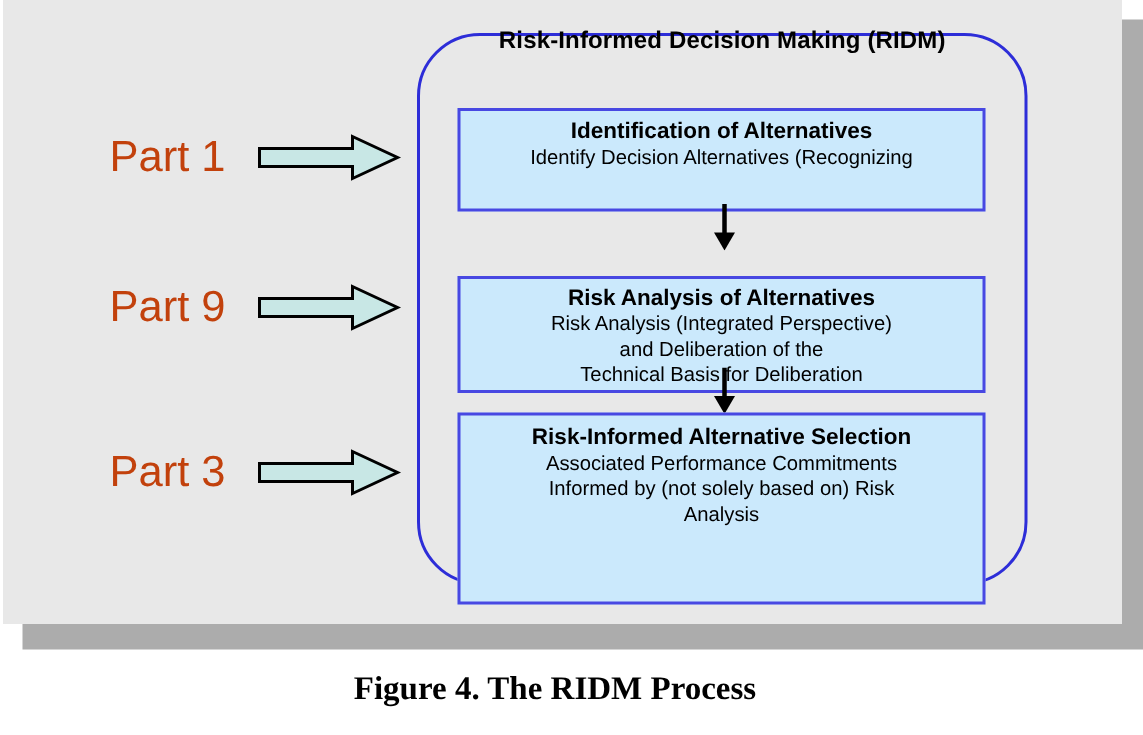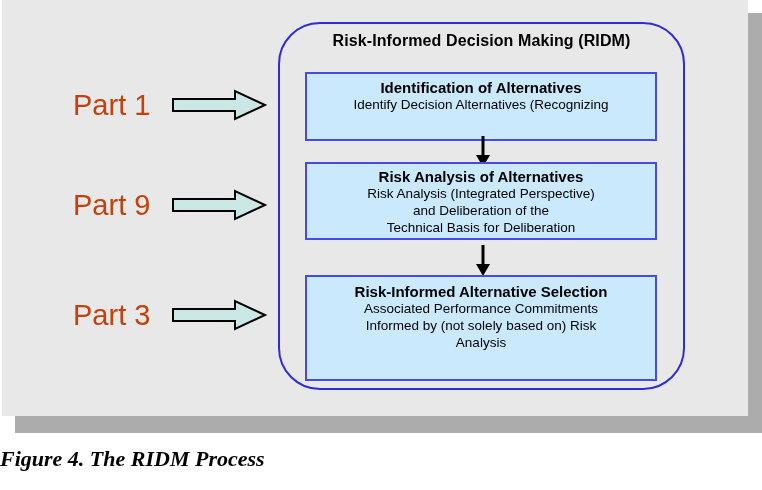--- a/index.html
+++ b/index.html
@@ -27,56 +27,57 @@
     position:absolute;left:2px;top:0;width:746px;height:416px;
     background:var(--panel-bg);
   }
   .ridm-container{
     position:absolute;left:278px;top:22px;width:407px;height:368px;
     border:2px solid var(--container-border);
     border-radius:42px;
     box-sizing:border-box;
   }
   .ridm-title{
-    position:absolute;left:278px;top:32px;width:407px;
+    position:absolute;left:278px;top:19px;width:407px;
     text-align:center;font-size:16px;font-weight:bold;letter-spacing:0.1px;
   }
   .flow-box{
     position:absolute;left:305px;width:352px;
     background:var(--box-fill);
     border:2px solid var(--box-border);
     box-sizing:border-box;
     text-align:center;
   }
   .flow-box .box-title{font-size:15px;font-weight:bold;line-height:17px;}
   .flow-box .box-line{font-size:13.5px;line-height:17px;}
   .box-1{top:72px;height:69px;padding-top:5px;}
-  .box-2{top:162px;height:78px;padding-top:4px;}
-  .box-3{top:275px;height:106px;padding-top:6px;}
+  .box-2{top:184px;height:78px;padding-top:4px;}
+  .box-3{top:275px;height:128px;padding-top:6px;}
   .connector{position:absolute;left:474px;width:18px;height:31px;}
   .connector-1{top:136px;}
   .connector-2{top:245px;}
   .connector .stem{stroke:var(--connector);stroke-width:3;}
   .connector .head{fill:var(--connector);}
   .part-label{
     position:absolute;left:73px;width:96px;height:34px;
     font-size:29px;line-height:34px;color:#c2410c;white-space:nowrap;
   }
   .part-arrow{position:absolute;left:172px;width:96px;height:34px;}
   .part-arrow polygon{
     fill:var(--part-arrow-fill);
     stroke:#000000;stroke-width:2;stroke-linejoin:miter;
   }
   .row-1{top:88px;}
   .row-2{top:188px;}
   .row-3{top:298px;}
   .caption{
     position:absolute;left:0;top:446px;width:740px;
+    text-align:center;
     font-family:"Liberation Serif","DejaVu Serif",serif;
-    font-weight:bold;font-size:22px;color:#000;font-style:italic;
+    font-weight:bold;font-size:22px;color:#000;
   }
 </style>
 </head>
 <body>
 
 <div class="screen">
 
   <div class="panel-shadow"></div>
   <div class="panel"></div>
 

